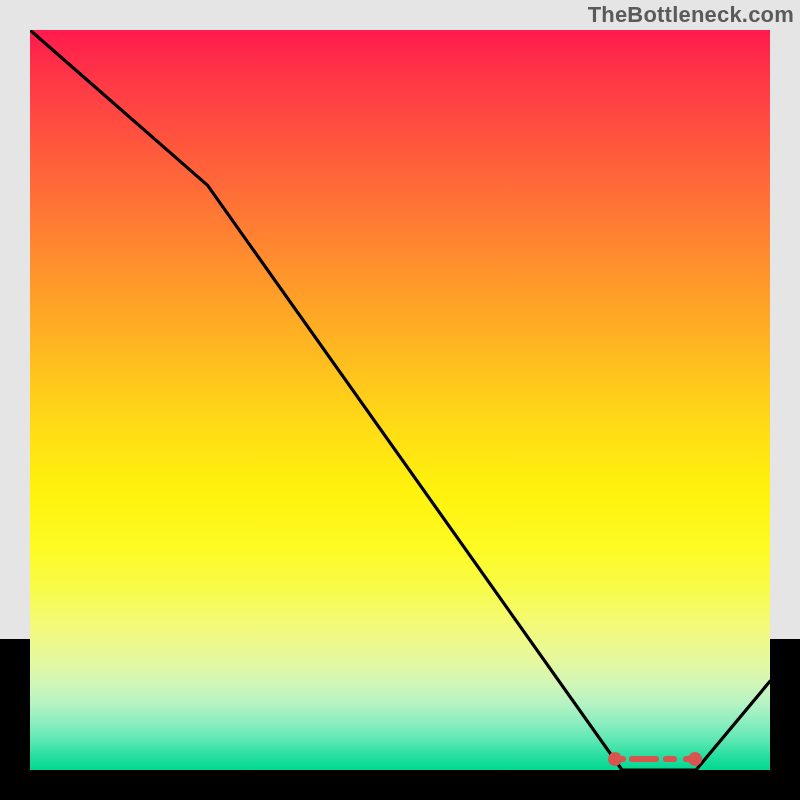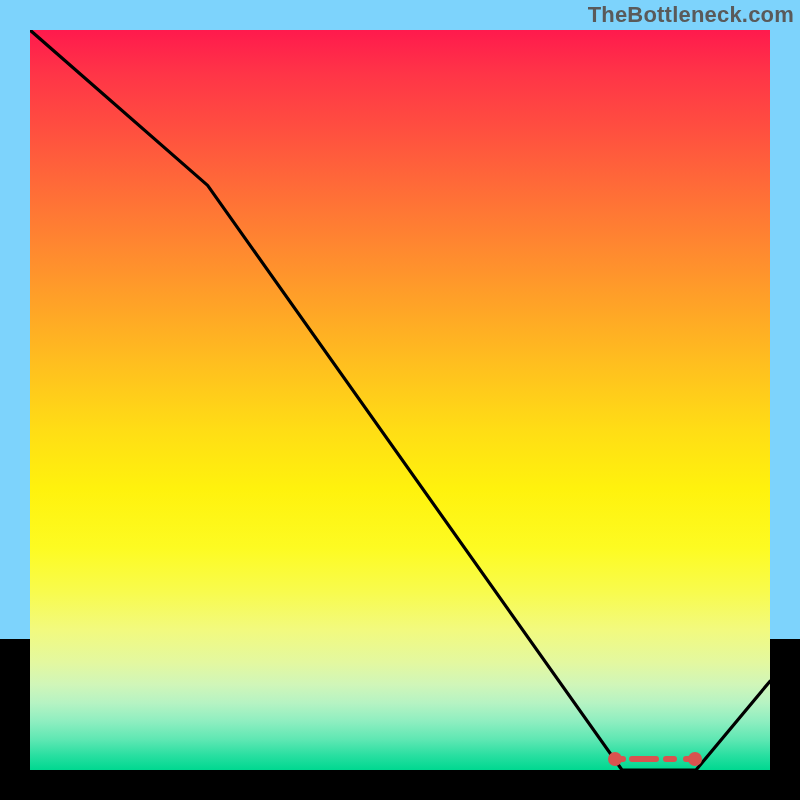--- a/index.html
+++ b/index.html
@@ -1,17 +1,17 @@
 <!DOCTYPE html>
 <html><head>
 <meta charset="utf-8">
 <style>
   * { margin: 0; padding: 0; box-sizing: border-box; }
   html, body { width: 800px; height: 800px; background: #000; overflow: hidden; }
-  .wrap { position: relative; width: 800px; height: 639px; background: #7dd3fc; }
+  .wrap { position: relative; width: 800px; height: 639px; background: #e5e5e5; }
   .watermark {
     position: absolute;
     top: 2px;
     right: 6px;
     font-family: Arial, Helvetica, sans-serif;
     font-size: 22px;
     font-weight: 600;
     color: #5a5a5a;
     letter-spacing: 0.2px;
   }

